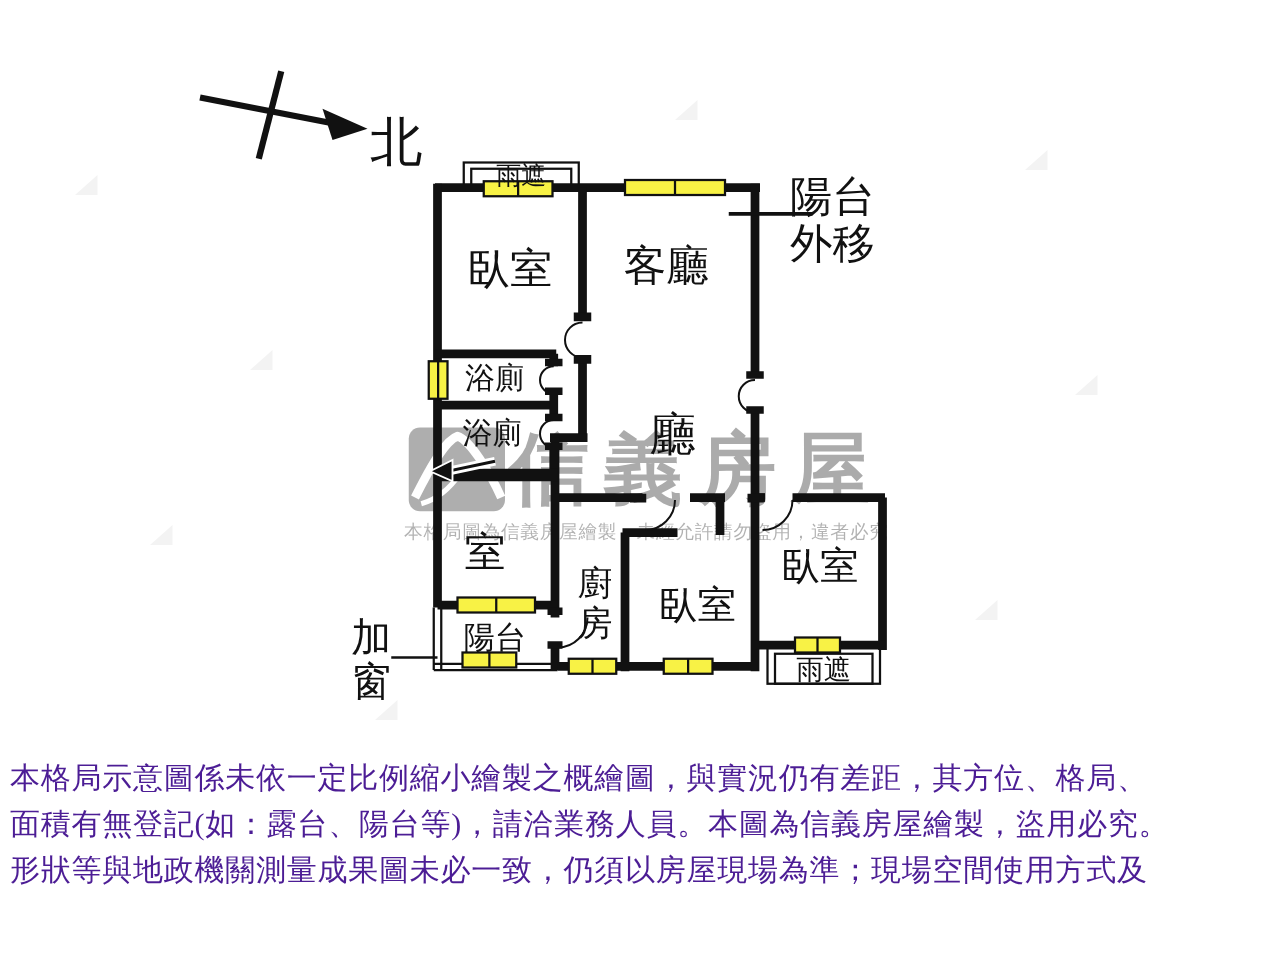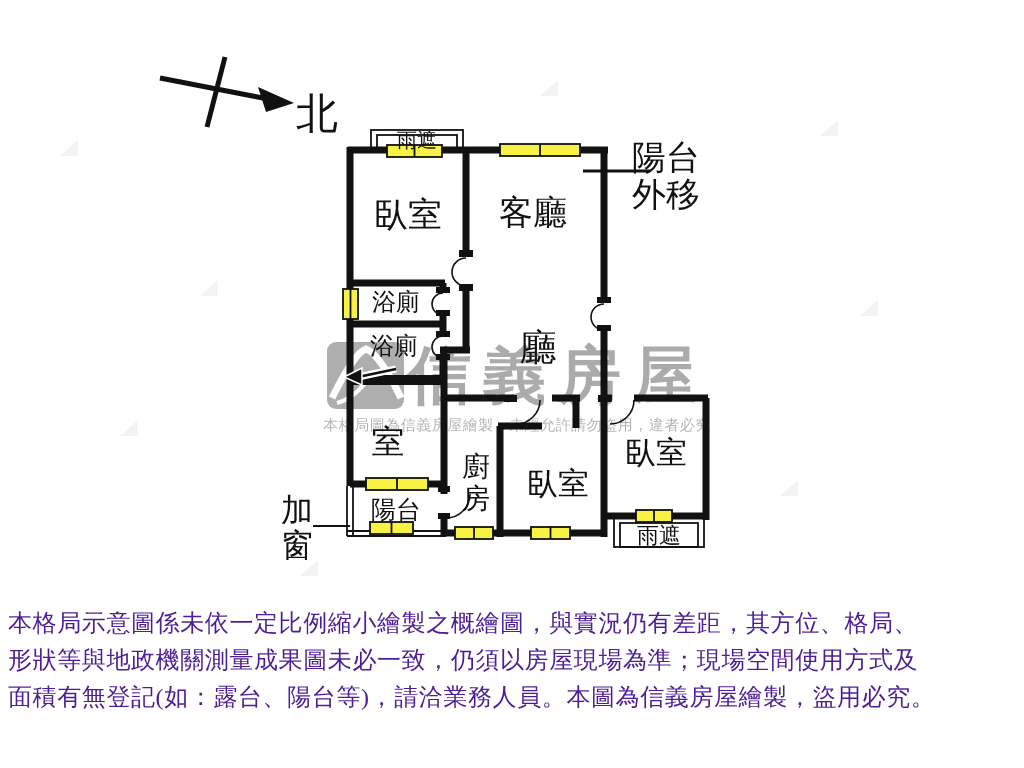--- a/index.html
+++ b/index.html
@@ -184,17 +184,17 @@
     <text class="lbl" x="659" y="543" font-size="22">雨遮</text>
     <text class="lbl" x="666" y="169" font-size="34">陽台</text>
     <text class="lbl" x="666" y="206" font-size="34">外移</text>
     <text class="lbl" x="297" y="521" font-size="32">加</text>
     <text class="lbl" x="297" y="556" font-size="32">窗</text>
   </g>
 </svg>
 
   <div id="disclaimer">
     <div>本格局示意圖係未依一定比例縮小繪製之概繪圖，與實況仍有差距，其方位、格局、</div>
+    <div>面積有無登記(如：露台、陽台等)，請洽業務人員。本圖為信義房屋繪製，盜用必究。</div>
     <div>形狀等與地政機關測量成果圖未必一致，仍須以房屋現場為準；現場空間使用方式及</div>
-    <div>面積有無登記(如：露台、陽台等)，請洽業務人員。本圖為信義房屋繪製，盜用必究。</div>
   </div>
 
 </div>
 
 </body></html>

